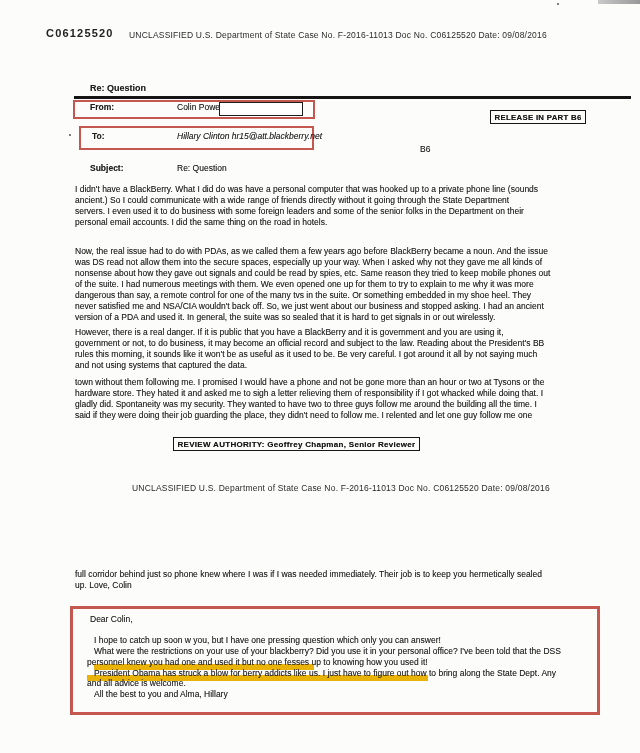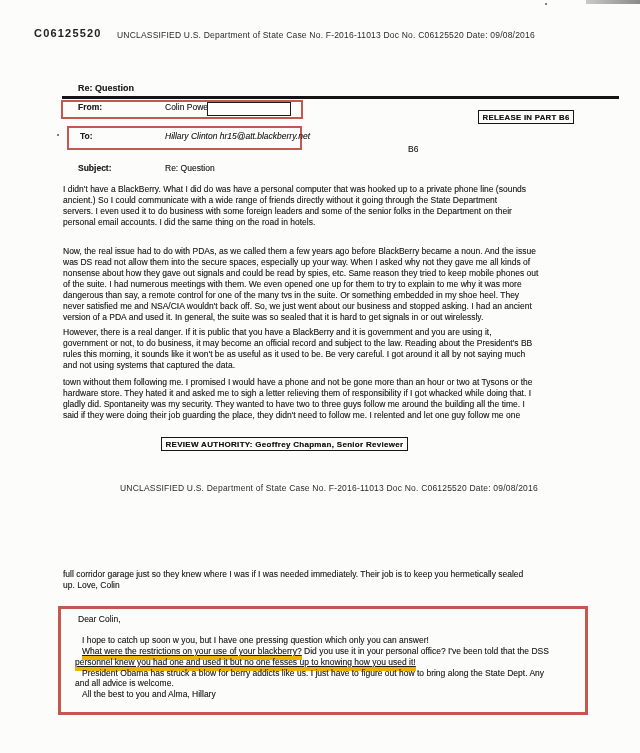--- a/index.html
+++ b/index.html
@@ -2,21 +2,21 @@
 <html><head>
 <meta charset="utf-8">
 <style>
   html,body{margin:0;padding:0;}
   body{
     width:640px;height:753px;position:relative;overflow:hidden;
     background:#fcfcfb;
     font-family:"Liberation Sans", sans-serif;
     color:#1e1e1e;
   }
-  .abs{position:absolute;}
+  .abs{position:absolute;margin-left:12px;}
   .txt{
     font-size:8.5px;line-height:11px;color:#1f1f1f;
     text-shadow:0 0 .5px rgba(30,30,30,.45);
     white-space:nowrap;
   }
   .docid{font-size:11px;letter-spacing:1.2px;color:#222;font-weight:bold;}
   .classline{font-size:8.5px;letter-spacing:.2px;color:#2a2a2a;}
   .bold{font-weight:bold;}
   .rule{background:#141414;}
   .redbox{border:2px solid #c4574f;background:transparent;}
@@ -24,21 +24,21 @@
   .redact{border:1.5px solid #1c1c1c;background:#fff;}
   .stamp{
     border:1.5px solid #161616;font-weight:bold;color:#161616;
     font-size:7.8px;padding:1.5px 3.5px;letter-spacing:.3px;white-space:nowrap;
     text-shadow:0 0 .5px rgba(0,0,0,.5);
   }
   .para div{white-space:nowrap;}
   .quote-line{white-space:nowrap;}
   .ind1{padding-left:7px;}
   .ind-small{padding-left:3px;}
-  .red-underline{border-bottom:4px solid #eab308;padding-bottom:0px;text-decoration:underline;}
+  .red-underline{border-bottom:6px solid #eab308;padding-bottom:8px;}
   .streak{background:linear-gradient(to right,#c9c9c9,#8a8a8a);}
   .speck{background:#555;border-radius:50%;}
 </style>
 </head>
 <body>
 
 <div class="abs streak" style="left:586px;top:0;width:54px;height:4px;"></div>
 <div class="abs speck" style="left:545px;top:3px;width:2px;height:2px;"></div>
 <div class="abs speck" style="left:57px;top:134px;width:2px;height:2px;"></div>
 
@@ -92,21 +92,21 @@
   <div>hardware store.  They hated it and asked me to sigh a letter relieving them of responsibility if I got whacked while doing that. I</div>
   <div>gladly did.  Spontaneity was my security.  They wanted to have two to three guys follow me around the building all the time.  I</div>
   <div>said if they were doing their job guarding the place, they didn't need to follow me.  I relented and let one guy follow me one</div>
 </div>
 
 <div class="abs stamp" style="left:161px;top:437px;font-size:8px;">REVIEW AUTHORITY:  Geoffrey Chapman, Senior Reviewer</div>
 
 <div class="abs classline" style="left:120px;top:483px;white-space:nowrap;">UNCLASSIFIED  U.S. Department of State  Case No. F-2016-11013  Doc No. C06125520  Date: 09/08/2016</div>
 
 <div class="abs txt para" style="left:63px;top:569px;">
-  <div>full corridor garage just so they knew where I was if I was needed immediately.   Their job is to keep you hermetically sealed</div>
+  <div>full corridor behind just so phone knew where I was if I was needed immediately.   Their job is to keep you hermetically sealed</div>
   <div>up.    Love, Colin</div>
 </div>
 
 <div class="abs redbox-thick" style="left:58px;top:606px;width:524px;height:103px;"></div>
 <div class="abs txt" style="left:75px;top:614px;line-height:10.7px;">
   <div class="quote-line ind-small">Dear Colin,</div>
   <div class="quote-line">&nbsp;</div>
   <div class="quote-line ind1">I hope to catch up soon w you, but I have one pressing question which only you can answer!</div>
   <div class="quote-line ind1"><span class="red-underline">What were the restrictions on your use of your blackberry?</span><span> Did you use it in your personal office? I've been told that the DSS</span></div>
   <div class="quote-line"><span class="red-underline">personnel knew you had one and used it but no one fesses up to knowing how you used it!</span></div>

